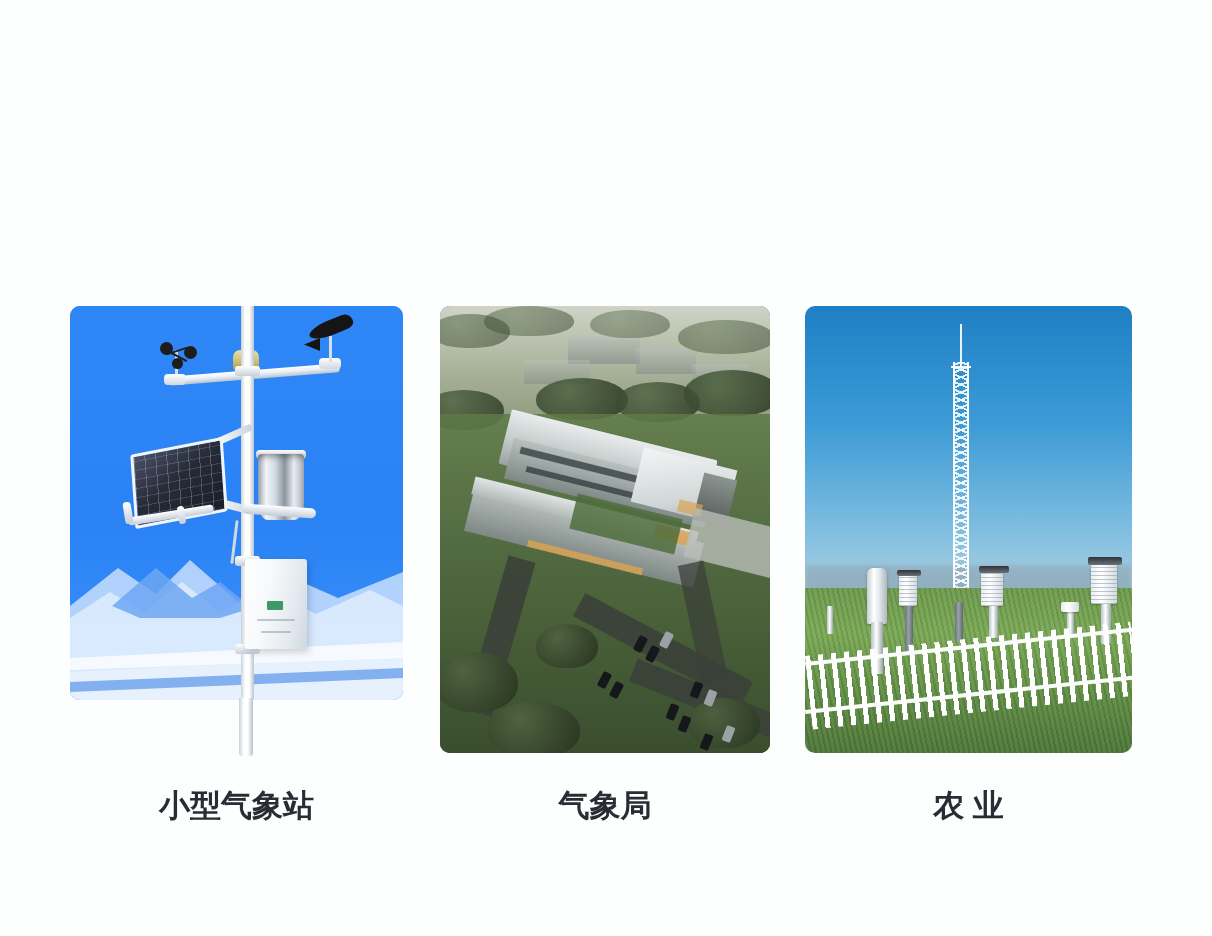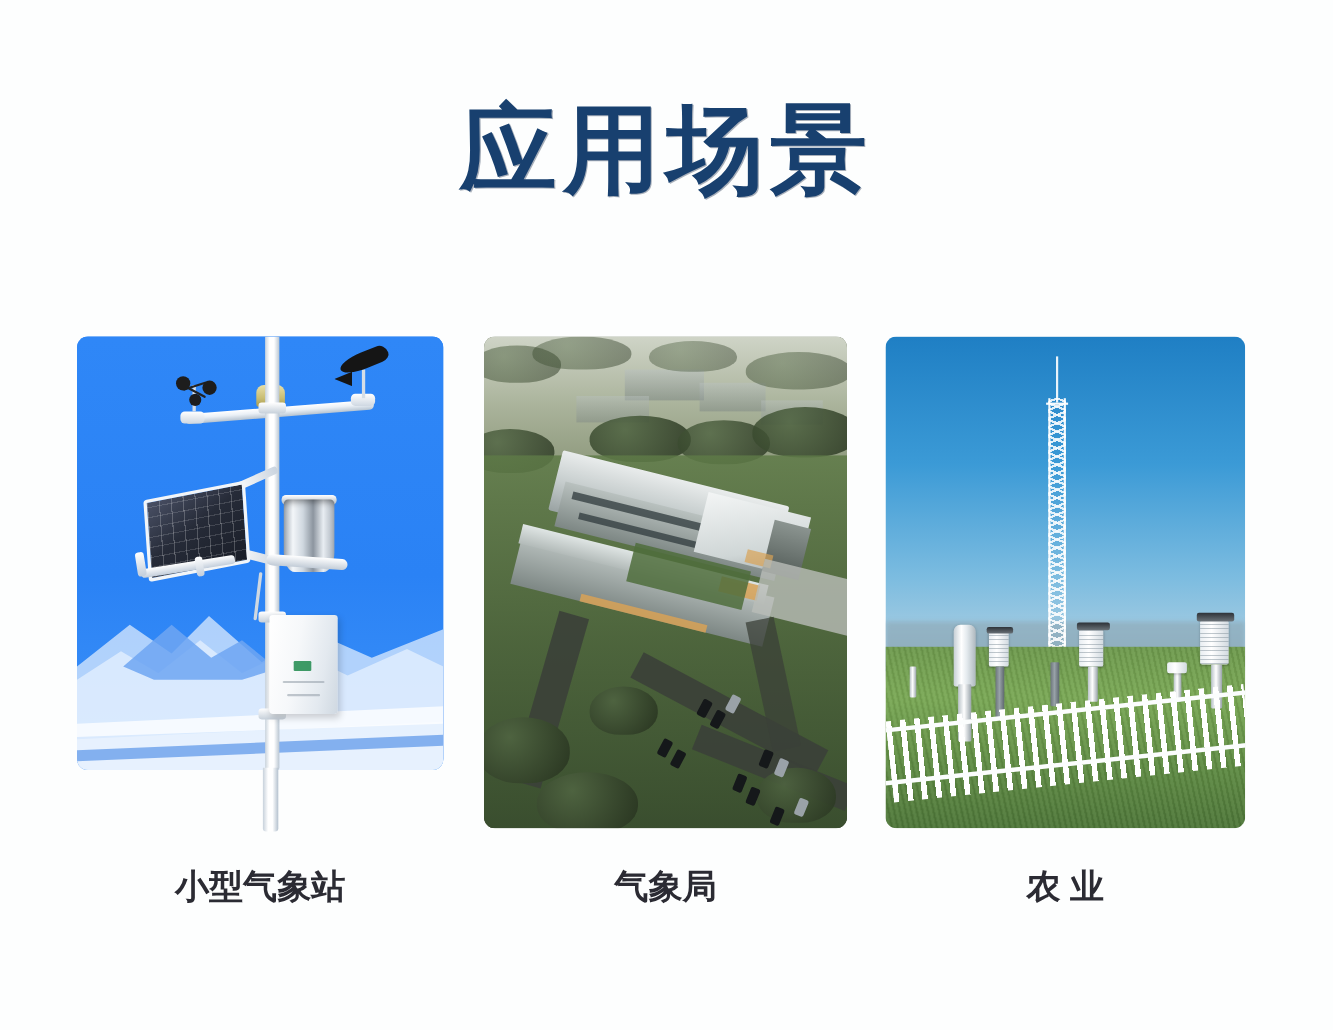--- a/index.html
+++ b/index.html
@@ -288,21 +288,20 @@
     position:absolute;
     background:repeating-linear-gradient(90deg, rgba(255,255,255,.92) 0 2px, rgba(0,0,0,0) 2px 7px);
     opacity:.85;
   }
 </style>
 </head>
 <body>
 
 <div class="page">
 
-  <h1 class="page-title">应用场景</h1>
 
   <div class="cards">
 
     <div class="card" id="card1">
       <div class="thumb">
         <div class="sky"></div>
 
         <svg class="mtn" viewBox="0 0 333 394" preserveAspectRatio="none">
           <path d="M0 300 L48 262 L86 288 L120 254 L168 296 L214 268 L268 292 L333 266 L333 394 L0 394 Z" fill="#ffffff" opacity="0.62"></path>
           <path d="M0 312 L40 286 L74 306 L112 276 L150 306 L196 284 L246 308 L300 284 L333 300 L333 394 L0 394 Z" fill="#ffffff" opacity="0.5"></path>

